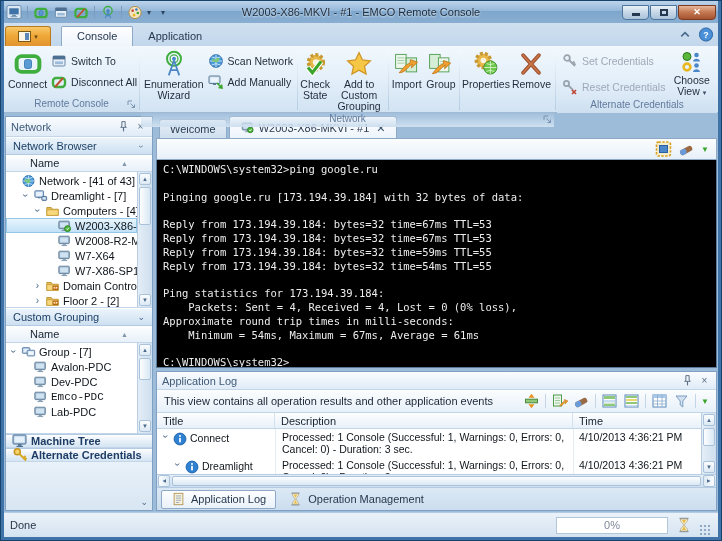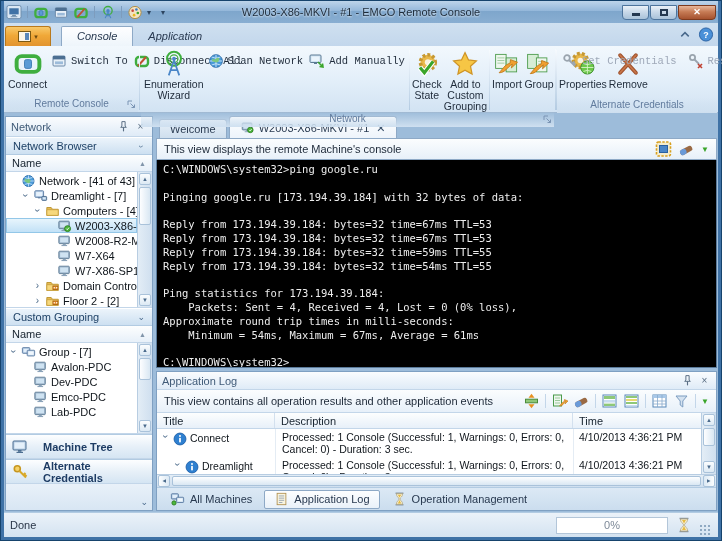--- a/index.html
+++ b/index.html
@@ -26,76 +26,76 @@
 
   
   .ribbon-tabs { height:23px; flex:none; display:flex; align-items:flex-end; position:relative;
                  background:linear-gradient(#cfe0f0,#c3d7ec); }
   .app-btn { width:46px; height:20px; margin:0 10px 0 1px; display:flex; align-items:center; justify-content:center; gap:3px;
              border:1px solid #b9791c; border-bottom:none; border-radius:3px 3px 0 0;
              background:linear-gradient(#f8c96a,#f0a838 45%,#e29430); }
   .app-btn .glyph { width:13px; height:11px; border:1px solid #7c5a14; background:#fdf6e8; position:relative; }
   .app-btn .glyph::after { content:""; position:absolute; right:1px; top:1px; bottom:1px; width:4px; background:#5b87b8; }
   .app-btn .drop { font-size:7px; color:#6b4a10; }
-  .rtab { padding:4px 15px 4px; color:#27384f;font-style:italic; }
+  .rtab { padding:4px 15px 4px; color:#27384f; }
   .rtab.active { background:linear-gradient(#fefeff,#eef5fb); border:1px solid #8ea9c6; border-bottom:none;
                  border-radius:2px 2px 0 0; padding:3px 15px 4px; }
   .ribbon-corner { position:absolute; right:4px; top:4px; display:flex; align-items:center; gap:5px; }
   .corner-btn { width:16px; height:15px; display:inline-flex; align-items:center; justify-content:center; }
 
   
   .ribbon-body { height:67px; flex:none; display:flex; padding:1px 1px 0 1px;
                  background:linear-gradient(#f2f8fd,#e2eef9 55%,#d2e3f3); border-bottom:1px solid #9fb8d2; }
   .rgroup { display:flex; flex-direction:column; min-width:0; }
   .rgroup-content { flex:1; display:flex; align-items:stretch; padding:1px 2px 0 2px; }
   .rgroup-label { height:15px; flex:none; text-align:center; color:#617b9d; font-size:10px; line-height:14px; position:relative;
                   background:linear-gradient(rgba(255,255,255,0),#cfe0f0); }
   .launcher { position:absolute; right:2px; top:3px; width:9px; height:9px; }
   .rgroup-sep { width:1px; flex:none; margin:2px 1px; background:linear-gradient(#f6fafe,#b3cbe2); }
   .btn-large { display:flex; flex-direction:column; align-items:center; padding:2px 1px 0 1px; border-radius:3px; text-align:center; }
   .btn-large .bicon { width:30px; height:28px; flex:none; display:flex; align-items:center; justify-content:center; }
   .btn-large .blbl { font-size:10.5px; line-height:11px; margin-top:1px; white-space:pre-line; }
   .btn-small { display:flex; align-items:center; gap:4px; height:21px; padding:0 3px; border-radius:2px; white-space:nowrap; font-size:10.5px; }
   .btn-small .sicon { width:16px; height:16px; flex:none; display:inline-flex; }
-  .small-col { display:flex; justify-content:flex-start; padding-top:2px;font-family:Liberation Mono, monospace; }
+  .small-col { display:flex; flex-direction:column; justify-content:flex-start; padding-top:2px; }
   .disabled { color:#9fa9b9; }
   .drop-arrow { font-size:7px; color:#3d5068; }
 
   
   .workspace { flex:1; display:flex; gap:3px; padding:3px 1px 1px 1px; background:#9dbcda; min-height:0; }
 
   
   .sidebar { width:148px; flex:none; display:flex; flex-direction:column; background:#e9f1f9; border:1px solid #7fa0c2; }
   .panel-header { height:20px; flex:none; display:flex; align-items:center; gap:4px; padding:0 5px; color:#405b78;
                   background:linear-gradient(#fafcfe,#dfebf7); border-bottom:1px solid #c3d6e9; }
   .panel-header .ph-title { flex:1; }
   .ph-btn { width:13px; height:13px; display:inline-flex; align-items:center; justify-content:center; color:#5a6e84; font-size:10px; }
   .section-header { height:18px; flex:none; display:flex; align-items:center; padding:0 7px; color:#1e4166;
                     background:linear-gradient(#ecf4fb,#cde0f1); border-top:1px solid #fff; border-bottom:1px solid #b2cbe2; }
   .section-header .sh-title { flex:1; }
   .section-header .chev { color:#4a6a8c; font-size:9px; }
-  .col-header { height:17px; flex:none; display:flex; align-items:center; padding:0 6px; color:#16222e;
+  .col-header { height:17px; flex:none; display:flex; align-items:center; padding:0 24px; color:#16222e;
                 background:linear-gradient(#fdfefe,#e7f0f9); border-bottom:1px solid #c3d6e9; }
   .sort-arrow { margin-left:auto; font-size:7px; color:#8195aa; }
   .treewrap { flex:none; display:flex; background:#fff; border-bottom:1px solid #c3d6e9; overflow:hidden; }
   .treewrap.t1 { height:136px; }
   .treewrap.t2 { height:91px; }
   .tree-inner { flex:1; overflow:hidden; padding-top:1px; }
   .tree-row { height:15px; display:flex; align-items:center; gap:3px; white-space:nowrap; overflow:hidden; color:#10161c; }
   .tree-row.selected { background:linear-gradient(#eaf6fd,#bfe0f6); box-shadow:inset 0 0 0 1px #93c7e8; }
   .expander { width:9px; flex:none; text-align:center; color:#4f6d8c; font-size:10px; line-height:9px; }
   .expander.open { transform:rotate(90deg); }
   .ticon { width:15px; height:14px; flex:none; display:inline-flex; }
   .vscroll { width:15px; flex:none; display:flex; flex-direction:column; align-items:center; background:linear-gradient(90deg,#e3edf6,#cfdfef);
              border-left:1px solid #b8cde2; padding:1px; }
   .scroll-btn { width:12px; height:12px; flex:none; display:flex; align-items:center; justify-content:center;
                 background:linear-gradient(#fbfdfe,#dce9f4); border:1px solid #a9c2da; border-radius:2px; color:#4a6a8c; font-size:6px; }
   .scroll-thumb { width:12px; flex:none; background:linear-gradient(90deg,#fdfeff,#d9e7f3); border:1px solid #a9c2da; border-radius:2px; margin:2px 0; }
   .scroll-space { flex:1; }
-  .nav-btn { height:25px; flex:none; display:flex; align-items:center; gap:14px; padding:0 6px; font-weight:bold; color:#1e3c64;
+  .nav-btn { height:14px; flex:none; display:flex; align-items:center; gap:2px; padding:0 6px; font-weight:bold; color:#1e3c64;
              background:linear-gradient(#fdfeff,#e7f0f8 50%,#d5e5f3); border-top:1px solid #b2cbe2; border-bottom:1px solid #c3d6e9; }
   .nav-btn .nicon { width:17px; height:16px; flex:none; display:inline-flex; }
   .nav-footer { flex:1; display:flex; align-items:flex-end; justify-content:flex-end; padding:3px 4px;
                 background:linear-gradient(#e9f1f9,#d8e6f3); }
   .nav-footer .chev { color:#4a6a8c; font-size:9px; }
 
   
   .main { flex:1; display:flex; flex-direction:column; min-width:0; }
   .doc-tabs { height:22px; flex:none; display:flex; align-items:flex-end; gap:2px; padding-left:3px; }
   .doc-tab { height:19px; display:flex; align-items:center; gap:4px; padding:0 10px; color:#2a3b52;
@@ -624,21 +624,21 @@
               <span class="ticon">
                 <svg viewBox="0 0 16 16">
                   <rect x="1.5" y="2.5" width="12" height="8.5" rx="1" fill="#9fb6cc" stroke="#5c7a94"></rect>
                   <rect x="3" y="4" width="9" height="5.5" fill="#cfe3f2"></rect>
                   <rect x="6" y="11" width="3.5" height="1.6" fill="#8aa2b8"></rect>
                   <rect x="4.5" y="12.6" width="6.5" height="1.2" fill="#8aa2b8"></rect>
                 </svg>
               </span>
               <span>Dev-PDC</span>
             </div>
-            <div class="tree-row" style="padding-left: 15px;">
+            <div class="tree-row" style="padding-left: 15px; font-family: Liberation Mono, monospace;">
               <span class="expander"></span>
               <span class="ticon">
                 <svg viewBox="0 0 16 16">
                   <rect x="1.5" y="2.5" width="12" height="8.5" rx="1" fill="#9fb6cc" stroke="#5c7a94"></rect>
                   <rect x="3" y="4" width="9" height="5.5" fill="#cfe3f2"></rect>
                   <rect x="6" y="11" width="3.5" height="1.6" fill="#8aa2b8"></rect>
                   <rect x="4.5" y="12.6" width="6.5" height="1.2" fill="#8aa2b8"></rect>
                 </svg>
               </span>
               <span>Emco-PDC</span>
@@ -704,21 +704,20 @@
                 <circle cx="11.5" cy="11" r="3.4" fill="#4cb83c" stroke="#2a7a1e"></circle>
                 <path d="M10 11 l1.2 1.2 2-2.4" stroke="#fff" stroke-width="1" fill="none"></path>
               </svg>
             </span>
           <span>W2003-X86-MKVI - #1</span>
           <span class="tab-close">✕</span>
         </div>
       </div>
 
       <div class="banner">
-        <span>This view displays the remote Machine's console</span>
         <span class="tools">
           <span class="tool-icon">
               <svg viewBox="0 0 16 16">
                 <rect x="1" y="1" width="14" height="14" rx="2" fill="#f6edcc" stroke="#d8a020" stroke-width="1.6" stroke-dasharray="2.4 1.4"></rect>
                 <rect x="4" y="4.5" width="8" height="7" fill="#4a86c8" stroke="#2a60a0"></rect>
               </svg>
             </span>
           <span class="tool-icon">
               <svg viewBox="0 0 16 16">
                 <g transform="rotate(-28 8 9)">
@@ -866,32 +865,20 @@
             <span class="scroll-space"></span>
             <span class="scroll-btn">▼</span>
           </div>
         </div>
         <div class="hscroll">
           <span class="scroll-btn" style="transform:rotate(-90deg)">▲</span>
           <span class="hthumb"></span>
           <span class="scroll-btn" style="transform:rotate(90deg)">▲</span>
         </div>
         <div class="bottom-tabs" id="bottom-tabs">
-            <div class="btab">
-              <span class="bticon">
-                <svg viewBox="0 0 16 16">
-                  <rect x="1" y="2" width="8" height="6" rx="0.8" fill="#aac4de" stroke="#5878a0"></rect>
-                  <rect x="2.2" y="3.2" width="5.6" height="3.6" fill="#e2eefa"></rect>
-                  <rect x="7" y="6" width="8" height="6" rx="0.8" fill="#c6daec" stroke="#5878a0"></rect>
-                  <rect x="8.2" y="7.2" width="5.6" height="3.6" fill="#f0f7fd"></rect>
-                  <circle cx="4" cy="12.5" r="2.4" fill="#4cb83c" stroke="#2a7a1e"></circle>
-                </svg>
-              </span>
-              <span>All Machines</span>
-            </div>
             <div class="btab active">
               <span class="bticon">
                 <svg viewBox="0 0 16 16">
                   <rect x="3" y="1.5" width="10" height="13" fill="#f8f4e0" stroke="#b09050"></rect>
                   <path d="M5 4.5 h6 M5 7 h6 M5 9.5 h6 M5 12 h4" stroke="#8898a8" stroke-width="0.9"></path>
                 </svg>
               </span>
               <span>Application Log</span>
             </div>
             <div class="btab">

